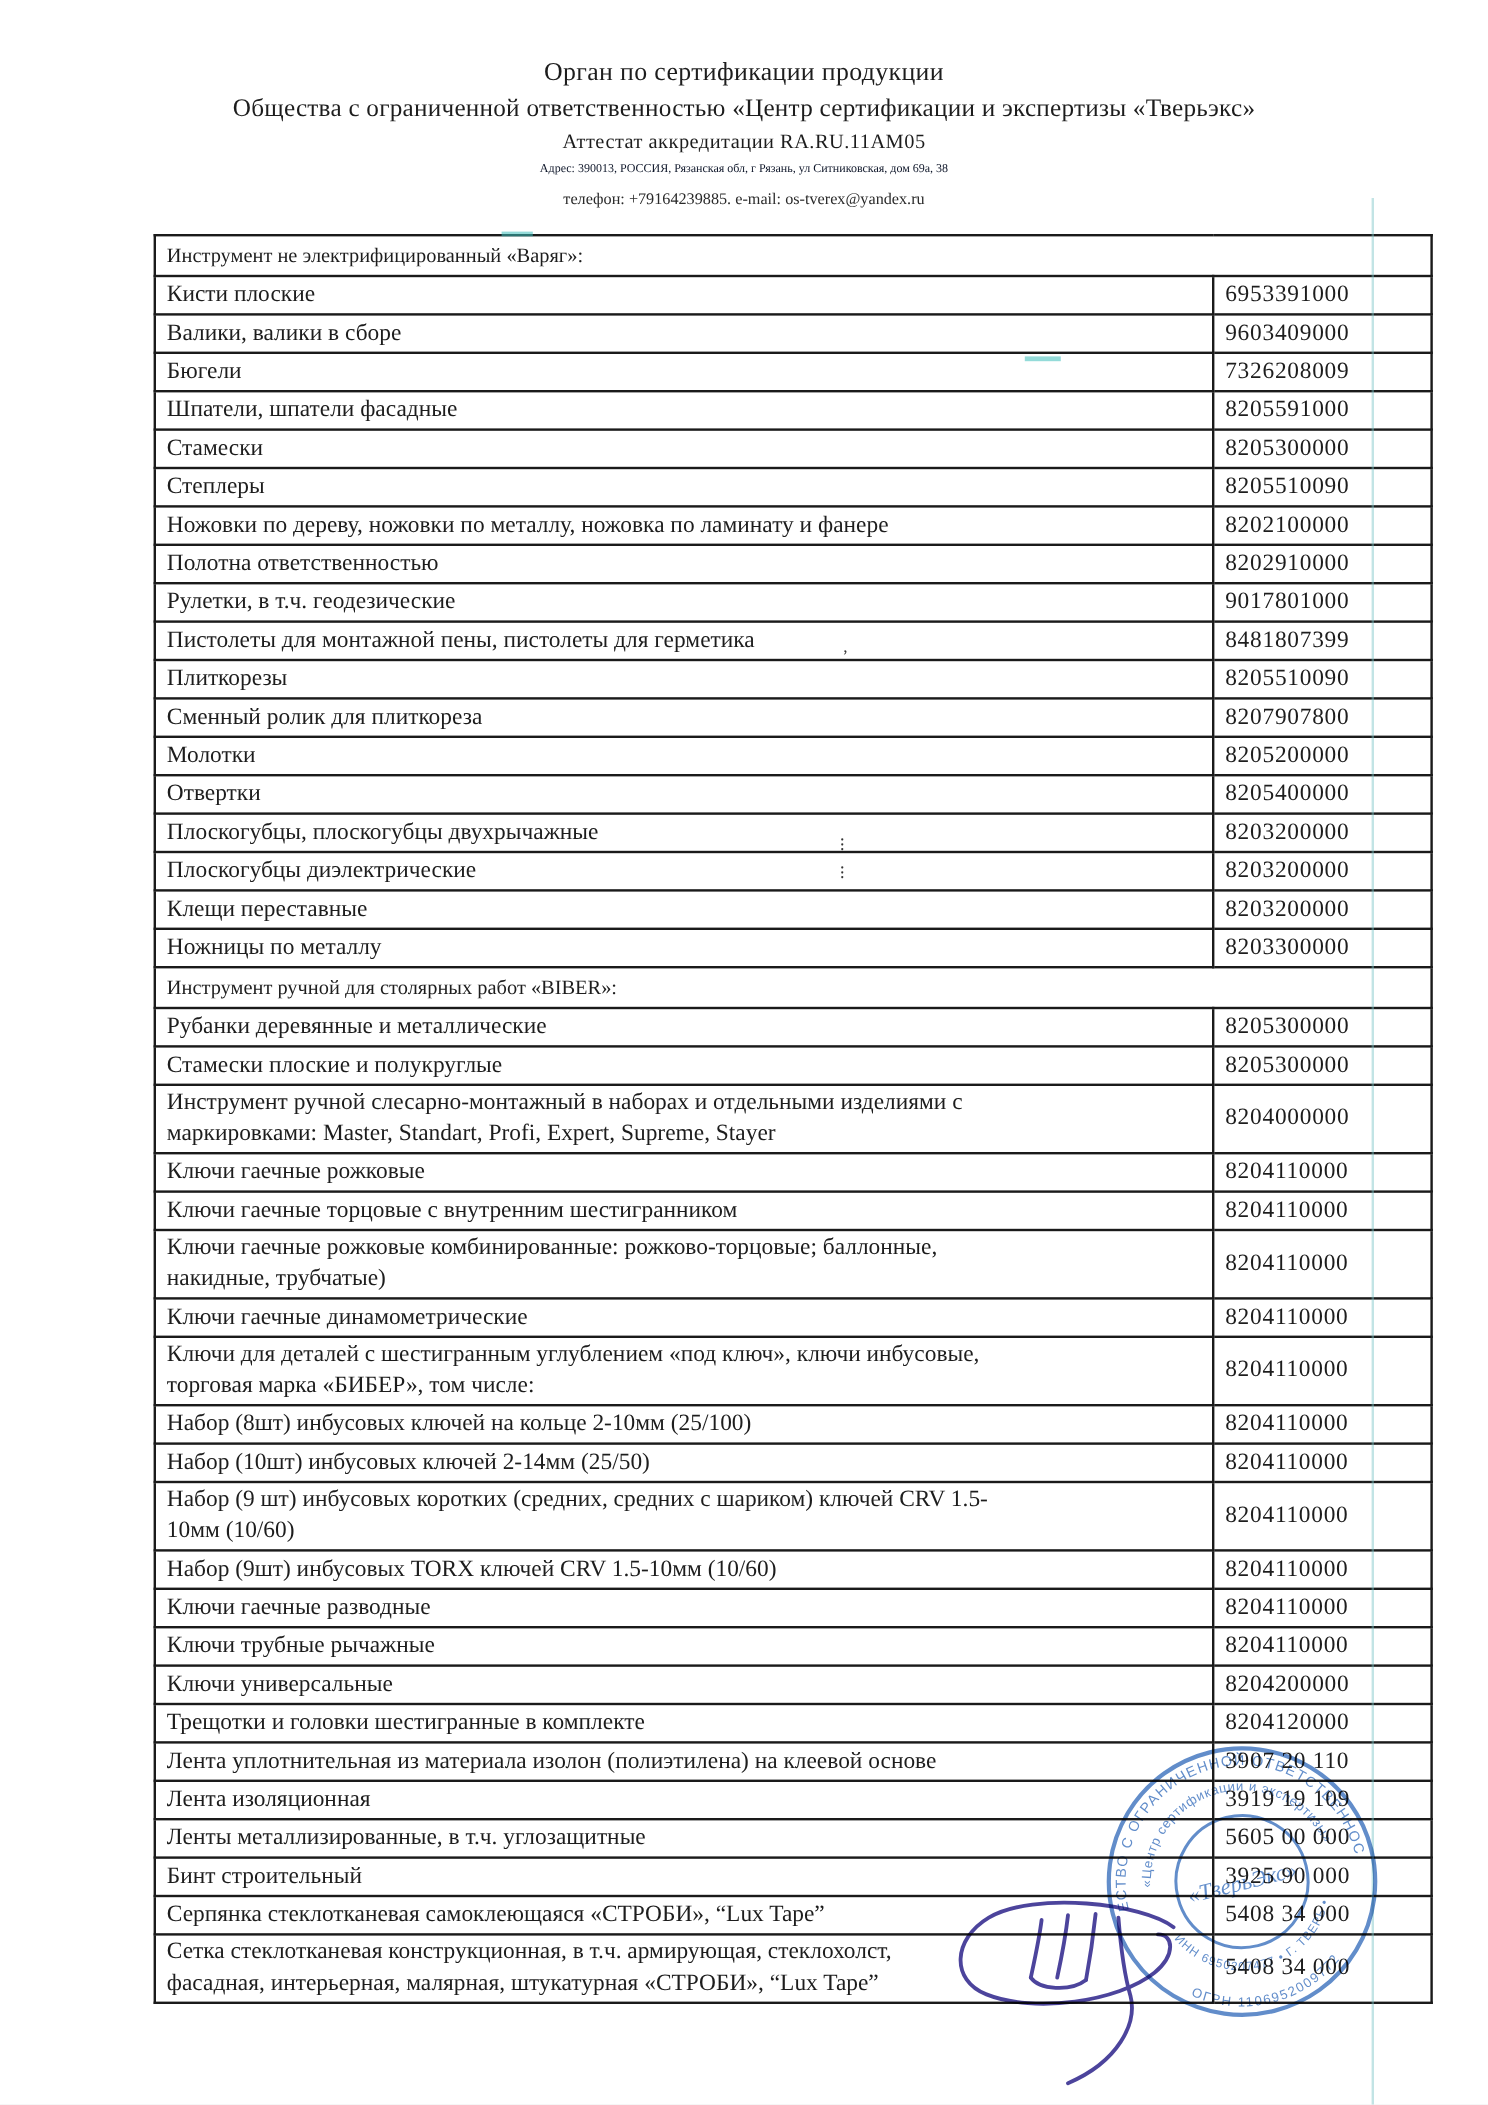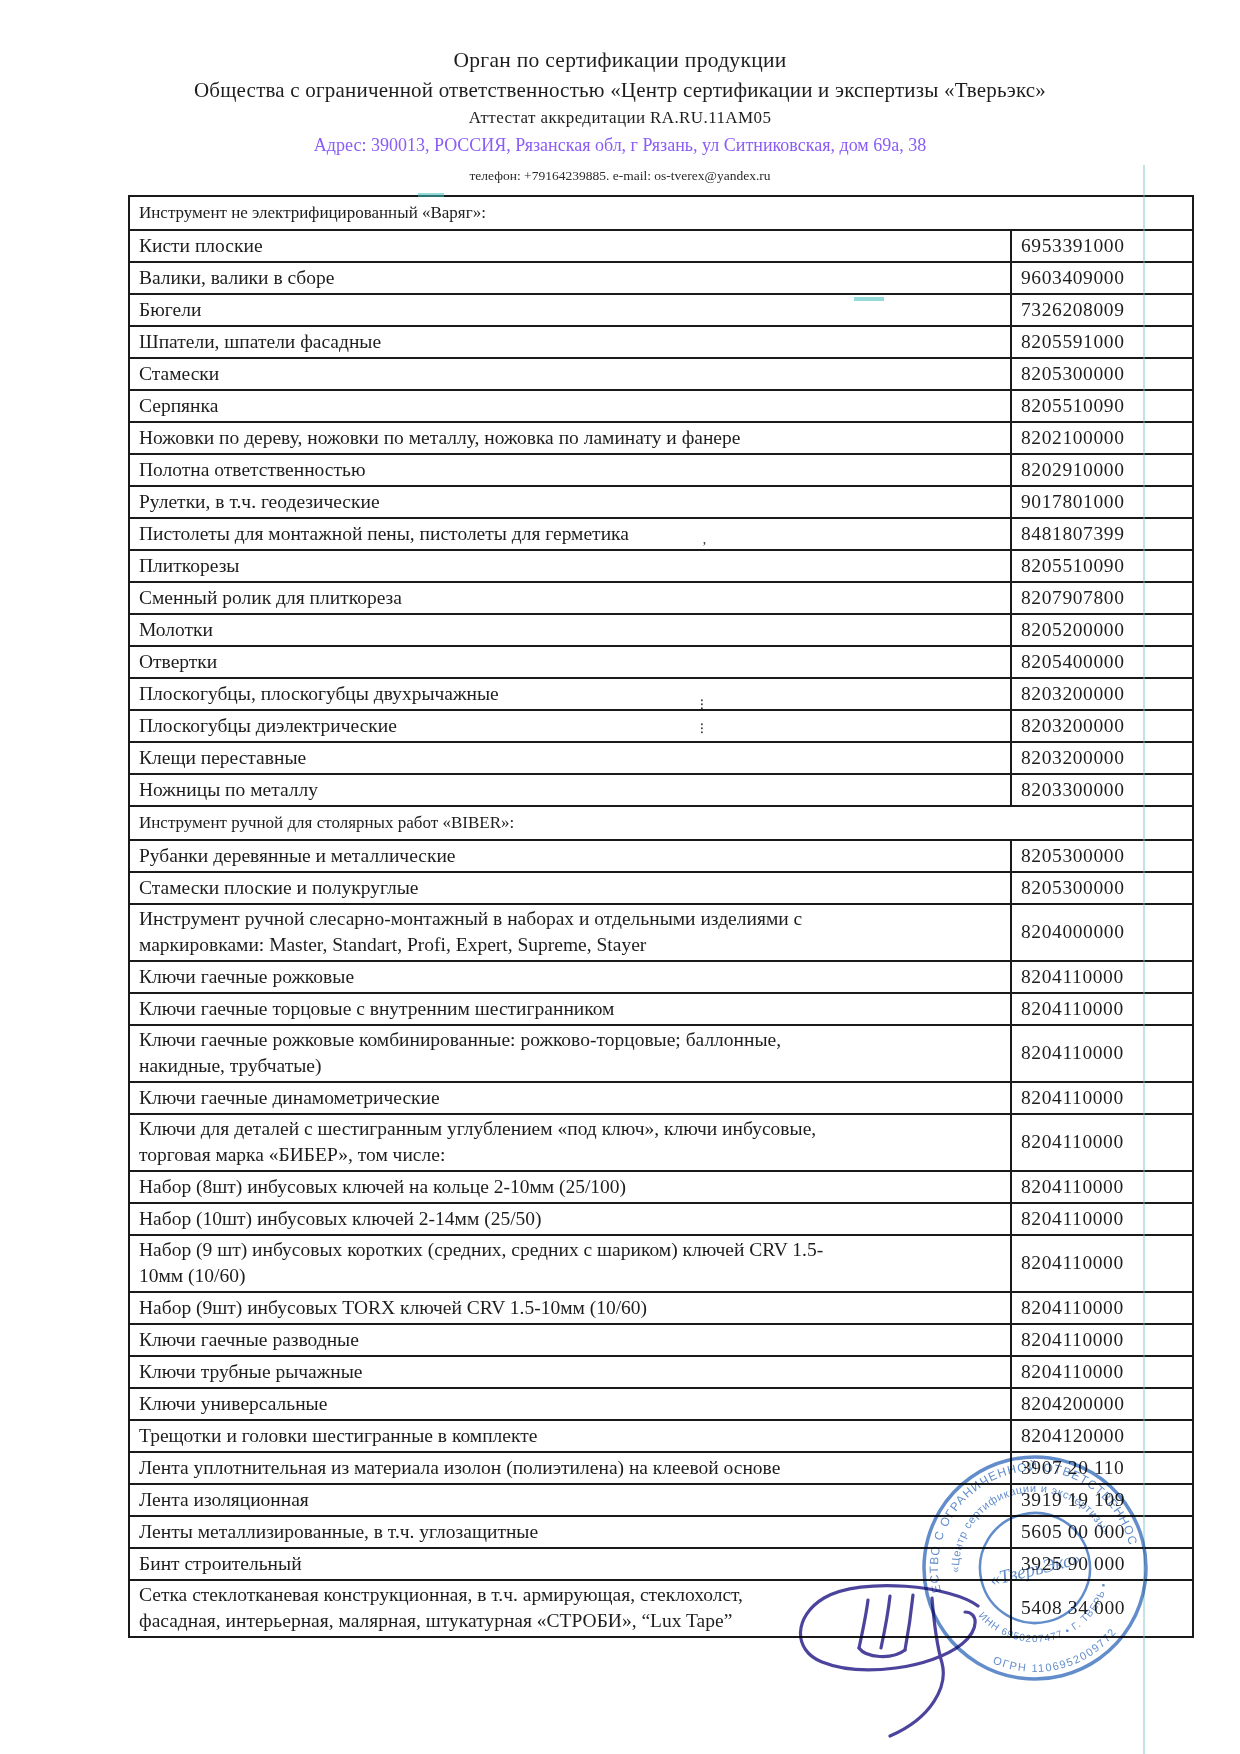--- a/index.html
+++ b/index.html
@@ -5,21 +5,21 @@
   html,body { margin:0; padding:0; background:#e8e8e8; }
   .page {
     position:relative; width:1240px; height:1754px; margin:0 auto;
     background:#ffffff; overflow:hidden;
     font-family:"Liberation Serif", serif; color:#1d1d1d;
   }
   .header { position:absolute; top:48px; left:20px; width:1200px; text-align:center; }
   .h-line1 { font-size:21.5px; font-weight:500; margin:0 0 5px 0; letter-spacing:0.3px; }
   .h-line2 { font-size:21px; margin:0 0 5px 0; letter-spacing:0.2px; }
   .h-line3 { font-size:17px; margin:0 0 7px 0; letter-spacing:0.4px; }
-  .h-addr  { font-size:18px;  margin:0 0 2px 0; color:#8b5cf6; }
+  .h-addr  { font-size:10px;  margin:0 0 2px 0; color:#0f172a; }
   .h-contact { font-size:13.5px; margin:12px; color:#2a2a2a; }
 
   table.products {
     position:absolute; left:128px; top:195px; width:1064px;
     border-collapse:collapse; table-layout:fixed;
   }
   table.products td {
     border:2px solid #1a1a1a;
     font-size:19.5px; line-height:26px;
     padding:1px 6px 2px 9px;
@@ -86,21 +86,21 @@
         </tr>
         <tr class="item">
           <td class="c-item">Шпатели, шпатели фасадные</td>
           <td class="c-code">8205591000</td>
         </tr>
         <tr class="item">
           <td class="c-item">Стамески</td>
           <td class="c-code">8205300000</td>
         </tr>
         <tr class="item">
-          <td class="c-item">Серпянка</td>
+          <td class="c-item">Степлеры</td>
           <td class="c-code">8205510090</td>
         </tr>
         <tr class="item">
           <td class="c-item">Ножовки по дереву, ножовки по металлу, ножовка по ламинату и фанере</td>
           <td class="c-code">8202100000</td>
         </tr>
         <tr class="item">
           <td class="c-item">Полотна ответственностью</td>
           <td class="c-code">8202910000</td>
         </tr>
@@ -223,20 +223,24 @@
           <td class="c-item">Лента изоляционная</td>
           <td class="c-code">3919 19 109</td>
         </tr>
         <tr class="item">
           <td class="c-item">Ленты металлизированные, в т.ч. углозащитные</td>
           <td class="c-code">5605 00 000</td>
         </tr>
         <tr class="item">
           <td class="c-item">Бинт строительный</td>
           <td class="c-code">3925 90 000</td>
+        </tr>
+        <tr class="item">
+          <td class="c-item">Серпянка стеклотканевая самоклеющаяся «СТРОБИ», “Lux Tape”</td>
+          <td class="c-code">5408 34 000</td>
         </tr>
         <tr class="item">
           <td class="c-item">Сетка стеклотканевая конструкционная, в т.ч. армирующая, стеклохолст,
 фасадная, интерьерная, малярная, штукатурная «СТРОБИ», “Lux Tape”</td>
           <td class="c-code">5408 34 000</td>
         </tr>
       </tbody>
   </table>
 
   <div class="scan-vline"></div>

